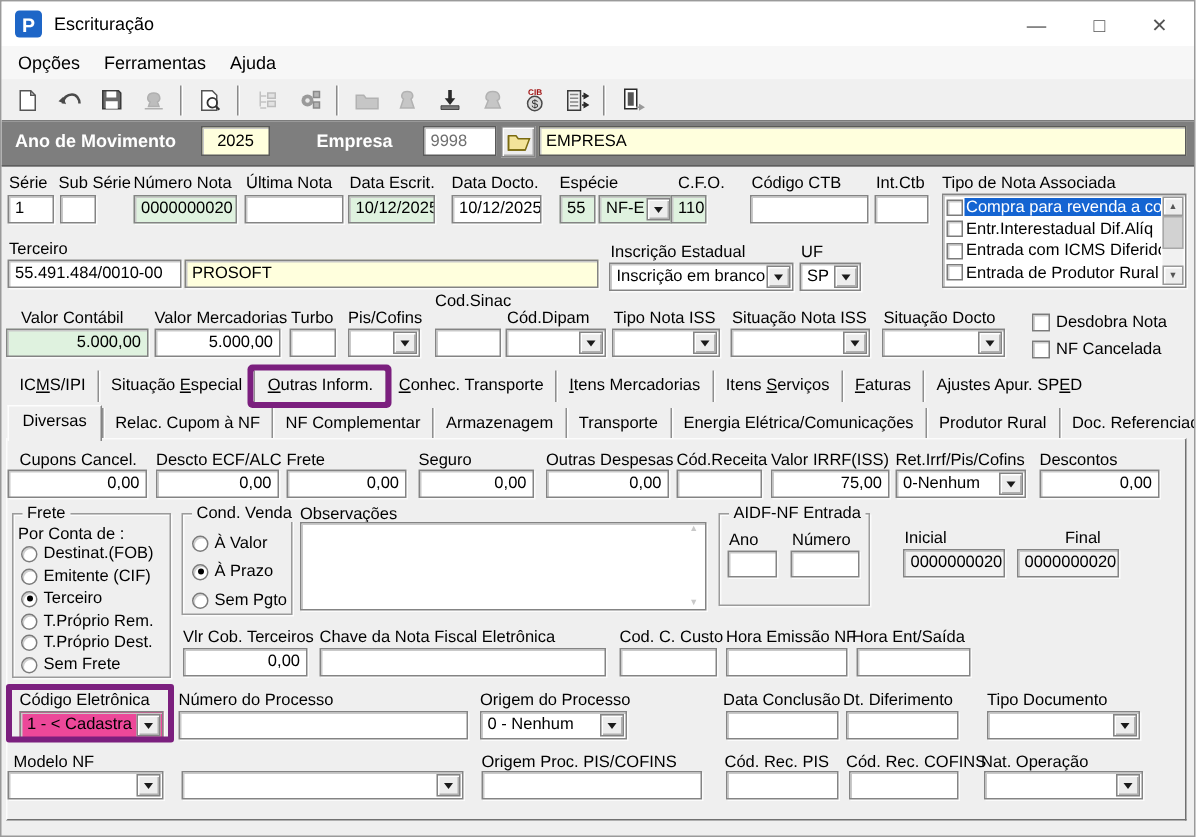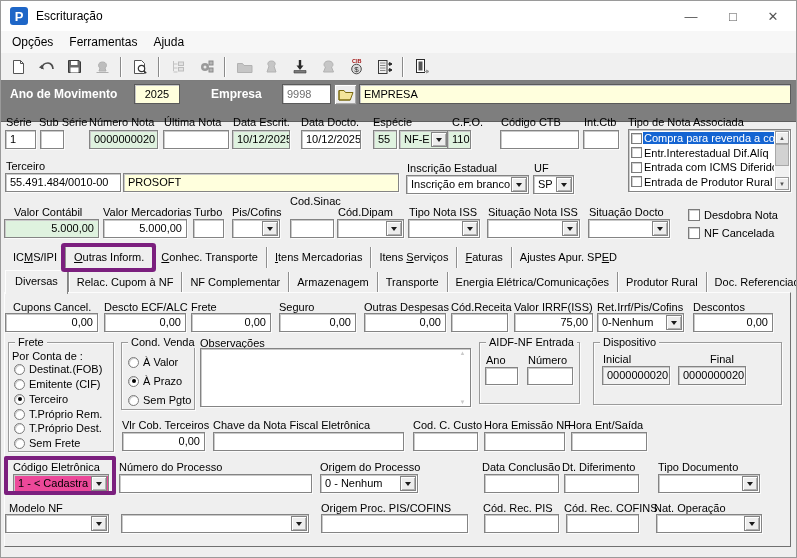--- a/index.html
+++ b/index.html
@@ -36,21 +36,21 @@
   .titlebar{position:absolute;left:0;top:0;width:100%;height:30px;background:#fff;display:flex;align-items:center}
   .logo{width:18px;height:18px;margin:0 8px 0 9px;background:#1E66C7;border-radius:3px;color:#fff;font-weight:bold;
         font-size:13px;display:flex;align-items:center;justify-content:center;flex:none}
   .wbtn{position:absolute;top:4px;width:34px;height:22px;display:flex;align-items:center;justify-content:center;color:#555;font-size:13px}
   .menubar{position:absolute;left:0;top:30px;width:100%;height:22px;background:#F7F7F7;display:flex;align-items:center;padding-left:3px}
   .mitem{padding:3px 8px;font-size:12px}
   .toolbar{position:absolute;left:0;top:52px;width:100%;height:28px;background:#F0F0F0;border-bottom:1px solid #7c7c7c;
            display:flex;align-items:center;padding-left:4px;gap:2px}
   .tbtn{width:26px;height:22px;display:flex;align-items:center;justify-content:center;flex:none}
   .tsep{width:2px;height:20px;border-left:1px solid #8a8a8a;border-right:1px solid #fff;margin:0 3px;flex:none}
-  .anobar{position:absolute;left:0;top:80px;width:100%;height:41px;background:#7E7E7E;border-bottom:1px solid #5e5e5e}
+  .anobar{position:absolute;left:0;top:80px;width:100%;height:30px;background:#7E7E7E;border-bottom:1px solid #5e5e5e}
   .hfield{position:absolute;top:3px;height:20px;border:1px solid #5a5a5a;box-shadow:inset 1px 1px 0 #c9c9c9;
           padding:3px 4px;line-height:12px;white-space:nowrap;overflow:hidden}
   .fbtn{position:absolute;top:3px;width:23px;height:21px;background:#EDEDED;border:1px solid #848484;
         box-shadow:inset 1px 1px 0 #fff,inset -1px -1px 0 #a8a8a8;display:flex;align-items:center;justify-content:center}
   .listbox{position:absolute;background:#fff;border:1px solid #848484;box-shadow:inset 1px 1px 0 #c9c9c9,1px 1px 0 #fbfbfb;padding:1px;overflow:hidden}
   .lb-item{display:flex;align-items:center;gap:1px;height:14.5px;padding-left:1px;white-space:nowrap;overflow:hidden;padding-right:15px}
   .lb-item .cbx{width:11px;height:11px}
   .lb-txt{flex:1;padding:0 1px;overflow:hidden}
   .lb-item.sel .lb-txt{background:#1464D2;color:#fff}
   .sb{position:absolute;right:1px;top:1px;bottom:1px;width:14px;background:#F1F1F1;display:flex;flex-direction:column;align-items:stretch}
@@ -269,20 +269,21 @@
       <span class="cbx"></span>
       <span>Desdobra Nota</span>
     </div>
   <div class="opt" style="left:687px;top:226px">
       <span class="cbx"></span>
       <span>NF Cancelada</span>
     </div>
 
   <div class="tabs" style="left:4px;top:245px;height:22px">
     <span class="tab">IC<u>M</u>S/IPI</span>
+    <span class="tab">Situação <u>E</u>special</span>
     <span class="tab hl"><u>O</u>utras Inform.</span>
     <span class="tab"><u>C</u>onhec. Transporte</span>
     <span class="tab"><u>I</u>tens Mercadorias</span>
     <span class="tab">Itens <u>S</u>erviços</span>
     <span class="tab"><u>F</u>aturas</span>
     <span class="tab">Ajustes Apur. SP<u>E</u>D</span>
   </div>
 
   <div class="tabs" style="left:4px;top:268px;height:24px">
     <span class="tab active">Diversas</span>
@@ -369,23 +370,20 @@
     </div>
 
   <div class="gb" style="left:478px;top:341px;width:101px;height:62px">
     <span class="cap">AIDF-NF Entrada</span>
   </div>
   <span class="lbl" style="left:485px;top:353px">Ano</span>
   <span class="tb" style="left:484px;top:366px;width:33px;height:18px"></span>
   <span class="lbl" style="left:527px;top:353px">Número</span>
   <span class="tb" style="left:526px;top:366px;width:46px;height:18px"></span>
 
-  <div class="gb" style="left:592px;top:341px;width:189px;height:63px">
-    <span class="cap">Dispositivo</span>
-  </div>
   <span class="lbl" style="left:602px;top:352px">Inicial</span>
   <span class="tb grayf" style="left:601px;top:365px;width:68px">0000000020</span>
   <span class="lbl" style="left:709px;top:352px">Final</span>
   <span class="tb grayf" style="left:677px;top:365px;width:68px">0000000020</span>
 
   <span class="lbl" style="left:121px;top:418px">Vlr Cob. Terceiros</span>
   <span class="tb num" style="left:121px;top:431px;width:83px">0,00</span>
   <span class="lbl" style="left:212px;top:418px">Chave da Nota Fiscal Eletrônica</span>
   <span class="tb" style="left:212px;top:431px;width:191px"></span>
   <span class="lbl" style="left:412px;top:418px">Cod. C. Custo</span>

